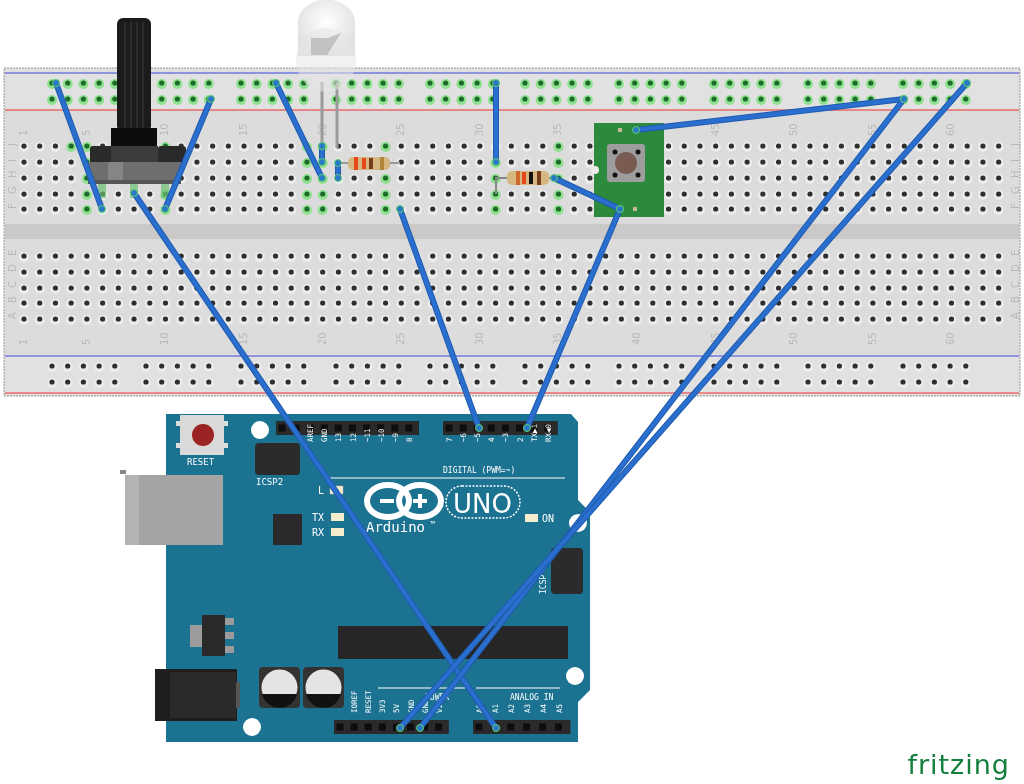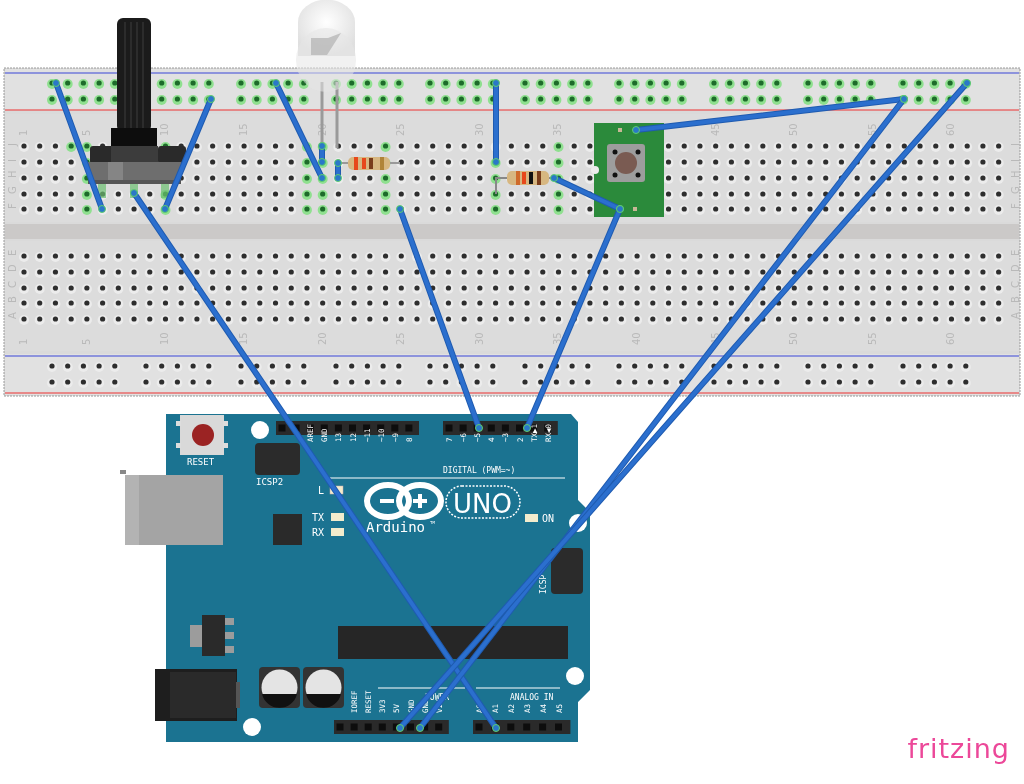--- a/index.html
+++ b/index.html
@@ -1,20 +1,20 @@
 <!DOCTYPE html>
 <html><head>
 <meta charset="utf-8">
 <style>
   html,body{margin:0;padding:0;background:#fff;}
   body{width:1024px;height:784px;position:relative;overflow:hidden;font-family:"DejaVu Sans Mono",monospace;}
   svg{position:absolute;left:0;top:0;}
   .lbl{font-family:"DejaVu Sans Mono",monospace;fill:#fff;}
   .bblbl{font-family:"DejaVu Sans",sans-serif;fill:#b9b9b9;font-size:10px;}
-  .brand{position:absolute;right:14px;bottom:20px;font-family:"DejaVu Sans",sans-serif;font-size:27px;color:#ec4899;letter-spacing:1px;}
+  .brand{position:absolute;right:14px;bottom:4px;font-family:"DejaVu Sans",sans-serif;font-size:27px;color:#15803d;letter-spacing:1px;}
 </style>
 </head>
 <body>
 
 <svg id="scene" width="1024" height="784" viewBox="0 0 1024 784" xmlns="http://www.w3.org/2000/svg">
   <defs>
     <linearGradient id="bbg" x1="0" y1="0" x2="0" y2="1">
       <stop offset="0" stop-color="#e3e3e3"></stop>
         <stop offset="1" stop-color="#d6d6d6"></stop>
     </linearGradient>

